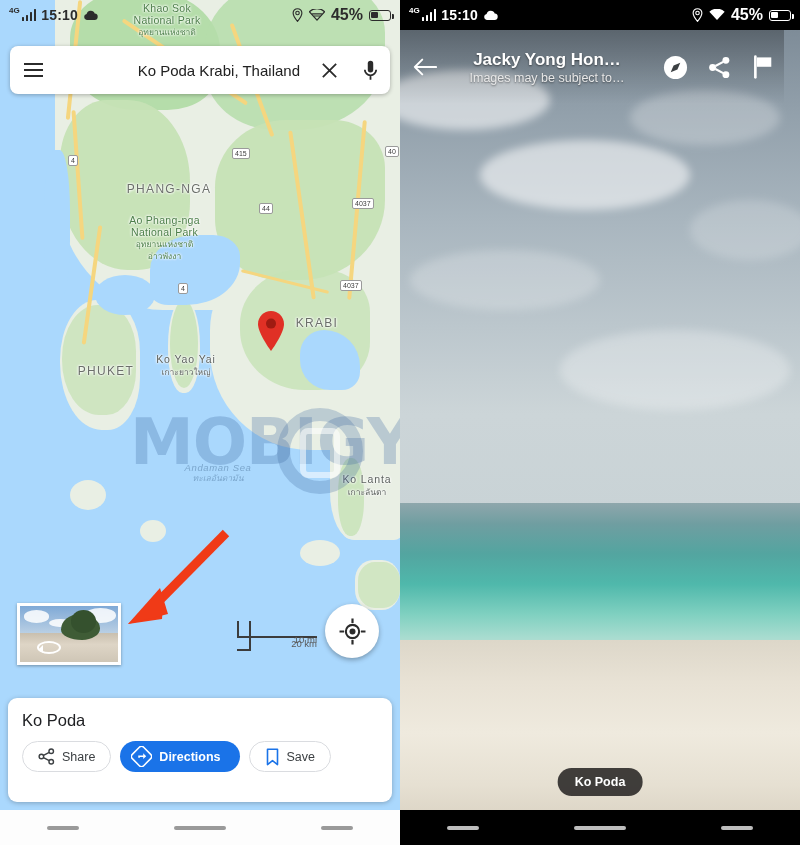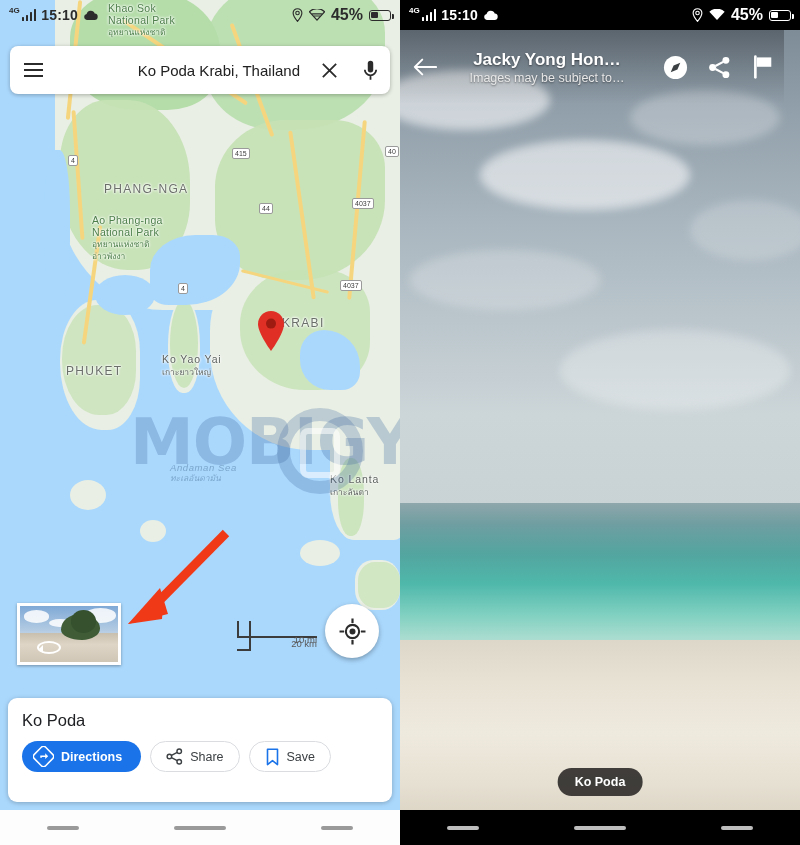--- a/index.html
+++ b/index.html
@@ -41,21 +41,21 @@
     background: #aad8fd;
   }
   
   .land { position: absolute; background: #e9efe4; }
   .green { position:absolute; background:#c6e2b5; opacity:.95; }
   .greenpark { position:absolute; background:#b5ddaa; }
   .rd { position:absolute; background:#f5d67f; border-radius:2px; }
 
   .maplabel {
     position: absolute; color: #6b6f6a; font-size: 10.5px;
-    letter-spacing: .9px; white-space: nowrap; text-align:left;
+    letter-spacing: .9px; white-space: nowrap; text-align:center;
     text-shadow: 0 0 3px #fff, 0 0 3px #fff, 0 0 2px #fff;
   }
   .maplabel.big { font-size: 12px; letter-spacing: 1.3px; }
   .maplabel.park { color: #4d7f4a; font-size: 10.5px; letter-spacing: .3px; line-height: 12px;}
   .maplabel.sea { color: #7ba6cc; font-size: 9.5px; letter-spacing:.6px; line-height:11px; text-shadow:none;font-style:italic;}
   .maplabel .th { font-size: 8.5px; letter-spacing:0; display:block; }
 
   .shield {
     position: absolute; background: #fff; border: 1px solid #9a9a9a;
     border-radius: 2px; font-size: 7px; color: #3c3c3c; padding: 0px 2px;
@@ -240,21 +240,21 @@
       <div class="maplabel park" style="left:92px;top:214px;width:145px;">
         <div>Ao Phang-nga</div>
         <div>National Park</div>
         <span class="th">อุทยานแห่งชาติ</span>
         <span class="th">อ่าวพังงา</span>
       </div>
 
       <div class="maplabel big" style="left:66px;top:364px;width:80px;">PHUKET</div>
       <div class="maplabel big" style="left:282px;top:316px;width:70px;">KRABI</div>
 
-      <div class="maplabel" style="left:162px;top:353px;width:92px;color:#5e6360;">
+      <div class="maplabel" style="left:140px;top:353px;width:92px;color:#5e6360;">
         <div>Ko Yao Yai</div>
         <span class="th">เกาะยาวใหญ่</span>
       </div>
 
       <div class="maplabel" style="left:330px;top:473px;width:74px;color:#5e6360;">
         <div>Ko Lanta</div>
         <span class="th">เกาะลันตา</span>
       </div>
 
       <div class="maplabel sea" style="left:170px;top:462px;width:96px;">
@@ -352,36 +352,36 @@
         <circle cx="13" cy="13" r="6.4" fill="none" stroke="#2b2b2b" stroke-width="2"></circle>
         <circle cx="13" cy="13" r="2.9" fill="#2b2b2b"></circle>
         <path d="M13 0.5v4.4M13 21.1v4.4M0.5 13h4.4M21.1 13h4.4" stroke="#2b2b2b" stroke-width="2.1"></path>
       </svg>
     </div>
 
     <div class="placecard">
       <div class="pc-title">Ko Poda</div>
       <div class="pc-actions">
 
-        <div class="chip primary">
-          <svg width="21" height="21" viewBox="0 0 22 22">
-            <rect x="2.6" y="2.6" width="16.8" height="16.8" rx="3.2" transform="rotate(45 11 11)" fill="#1a73e8" stroke="#fff" stroke-width="1.6"></rect>
-            <path d="M7.6 12.4V9.9h5.2V7.7l3.1 3-3.1 3v-2.3H9.3v1z" fill="#fff"></path>
-          </svg>
-          <span>Directions</span>
-        </div>
-
         <div class="chip ghost">
           <svg width="17" height="17" viewBox="0 0 18 18">
             <circle cx="14" cy="3.4" r="2.4" fill="none" stroke="#3c4043" stroke-width="1.5"></circle>
             <circle cx="3.6" cy="9" r="2.4" fill="none" stroke="#3c4043" stroke-width="1.5"></circle>
             <circle cx="14" cy="14.6" r="2.4" fill="none" stroke="#3c4043" stroke-width="1.5"></circle>
             <path d="M5.8 7.8 11.9 4.6M5.8 10.2l6.1 3.2" stroke="#3c4043" stroke-width="1.5"></path>
           </svg>
           <span>Share</span>
+        </div>
+
+        <div class="chip primary">
+          <svg width="21" height="21" viewBox="0 0 22 22">
+            <rect x="2.6" y="2.6" width="16.8" height="16.8" rx="3.2" transform="rotate(45 11 11)" fill="#1a73e8" stroke="#fff" stroke-width="1.6"></rect>
+            <path d="M7.6 12.4V9.9h5.2V7.7l3.1 3-3.1 3v-2.3H9.3v1z" fill="#fff"></path>
+          </svg>
+          <span>Directions</span>
         </div>
 
         <div class="chip ghost">
           <svg width="15" height="18" viewBox="0 0 14 18">
             <path d="M2 1.2h10v15.4L7 12.6l-5 4z" fill="none" stroke="#1a73e8" stroke-width="1.6" stroke-linejoin="round"></path>
           </svg>
           <span>Save</span>
         </div>
 
       </div>

